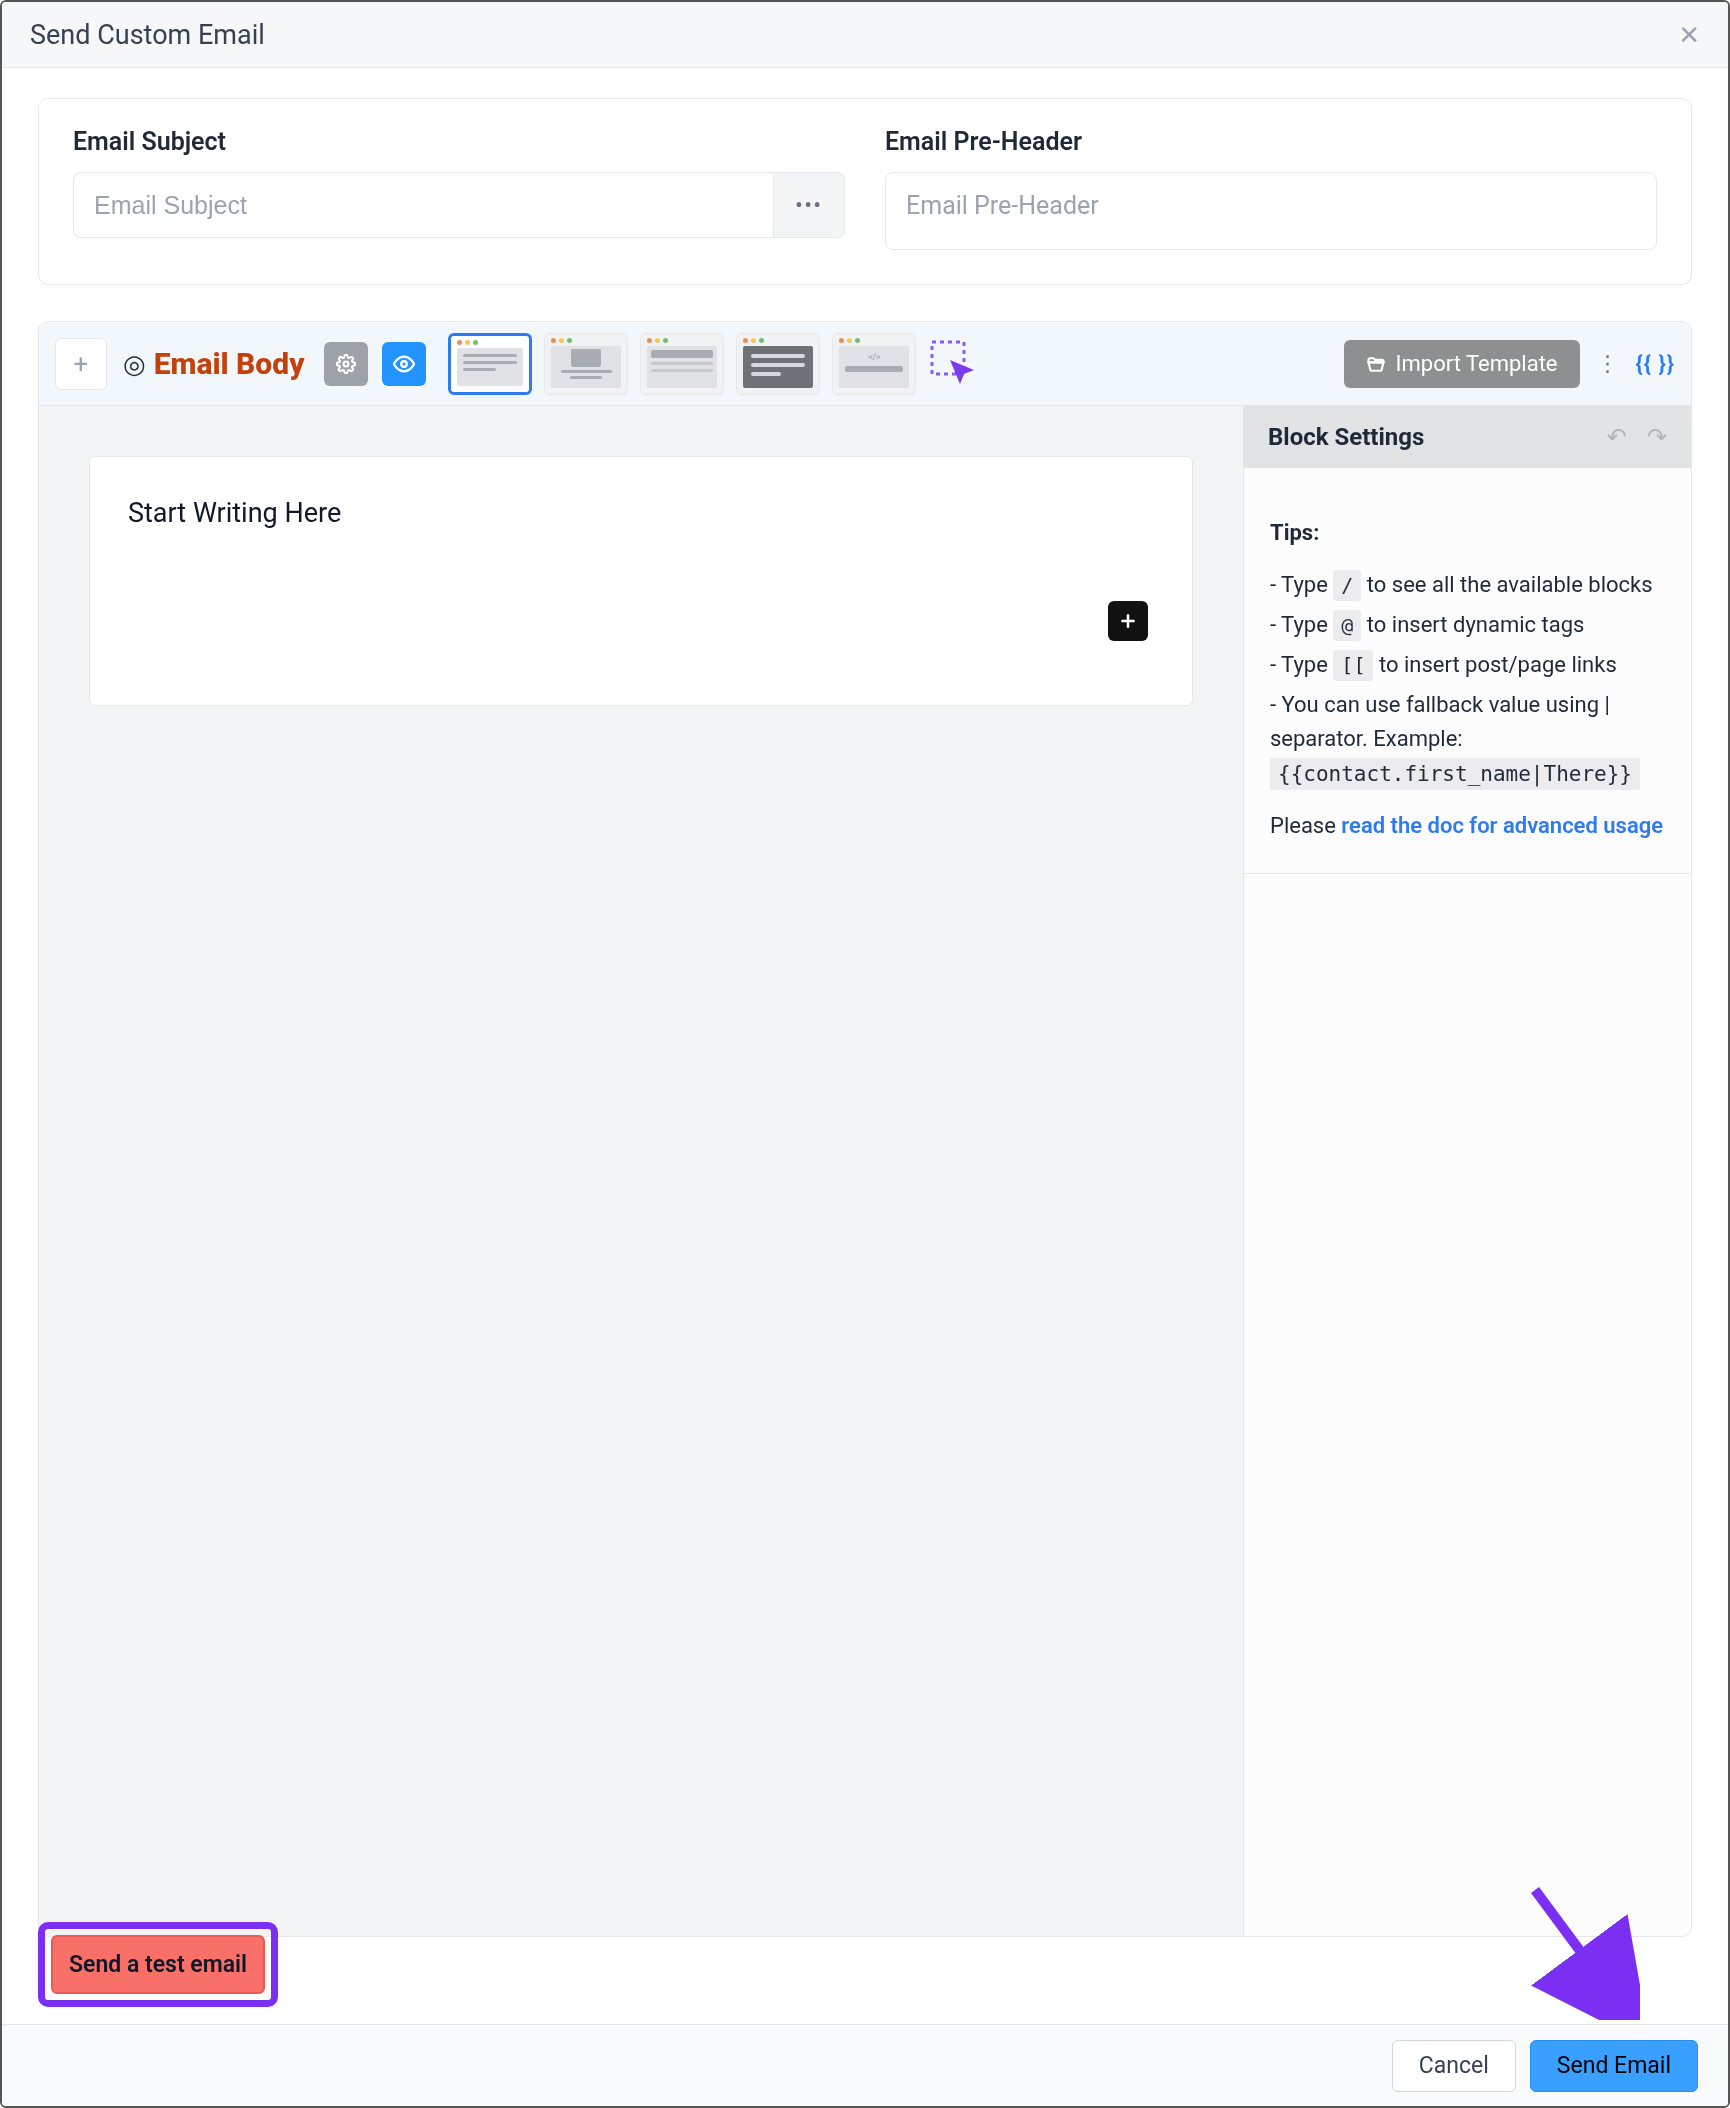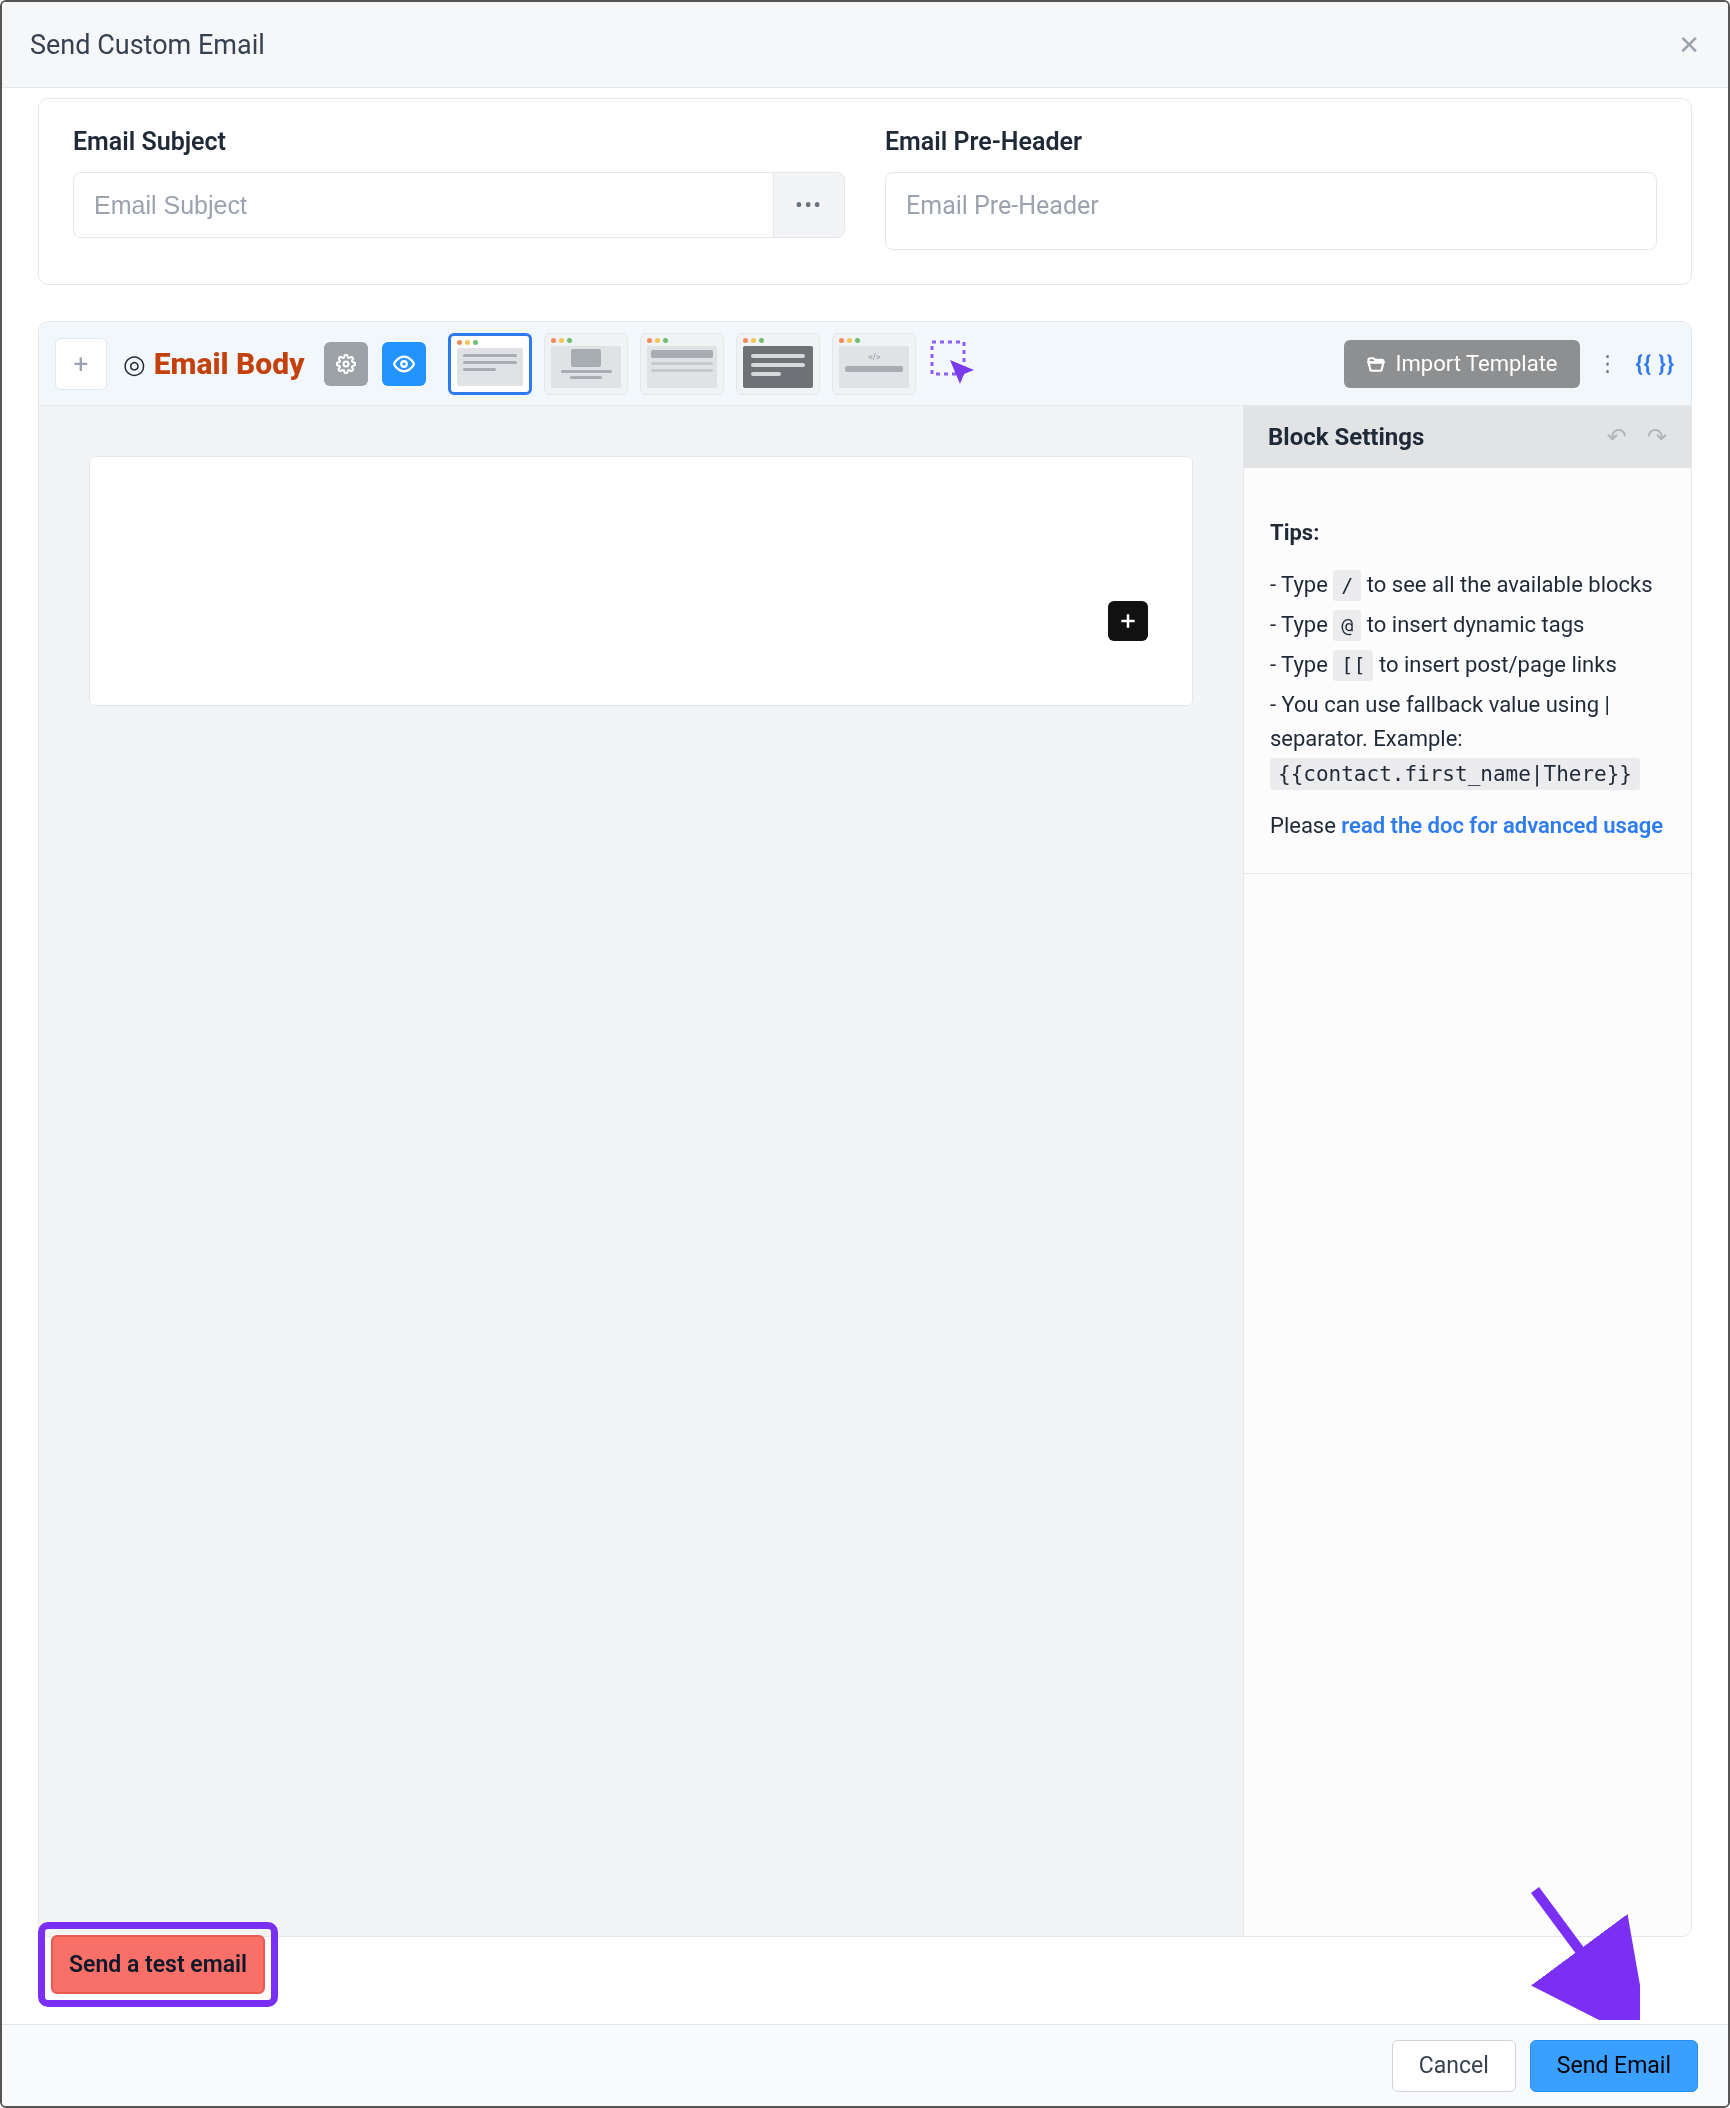--- a/index.html
+++ b/index.html
@@ -13,21 +13,21 @@
     width: 1730px;
     height: 2108px;
     position: relative;
     border: 2px solid #555;
     border-radius: 6px;
     overflow: hidden;
     background: #fff;
   }
   
   .dialog-header {
-    height: 86px;
+    height: 66px;
     background: #f6f7f8;
     border-bottom: 1px solid #e5e7eb;
     display: flex;
     align-items: center;
     justify-content: space-between;
     padding: 0 28px;
   }
   .dialog-title {
     font-size: 27px;
     color: #374151;
@@ -511,20 +511,21 @@
           </span>
           <span>Import Template</span>
         </div>
         <div class="kebab">⋮</div>
         <div class="braces">{{ }}</div>
       </div>
 
       <div class="editor-main">
         <div class="canvas">
           <div class="canvas-card">
+            <div class="start-text">Start Writing Here</div>
             <div class="plus-floating">
               <svg width="20" height="20" viewBox="0 0 24 24" fill="none" stroke="currentColor" stroke-width="3">
                   <path d="M12 4v16M4 12h16"></path>
                 </svg>
             </div>
           </div>
         </div>
 
         <div class="sidebar">
           <div class="sidebar-header">

